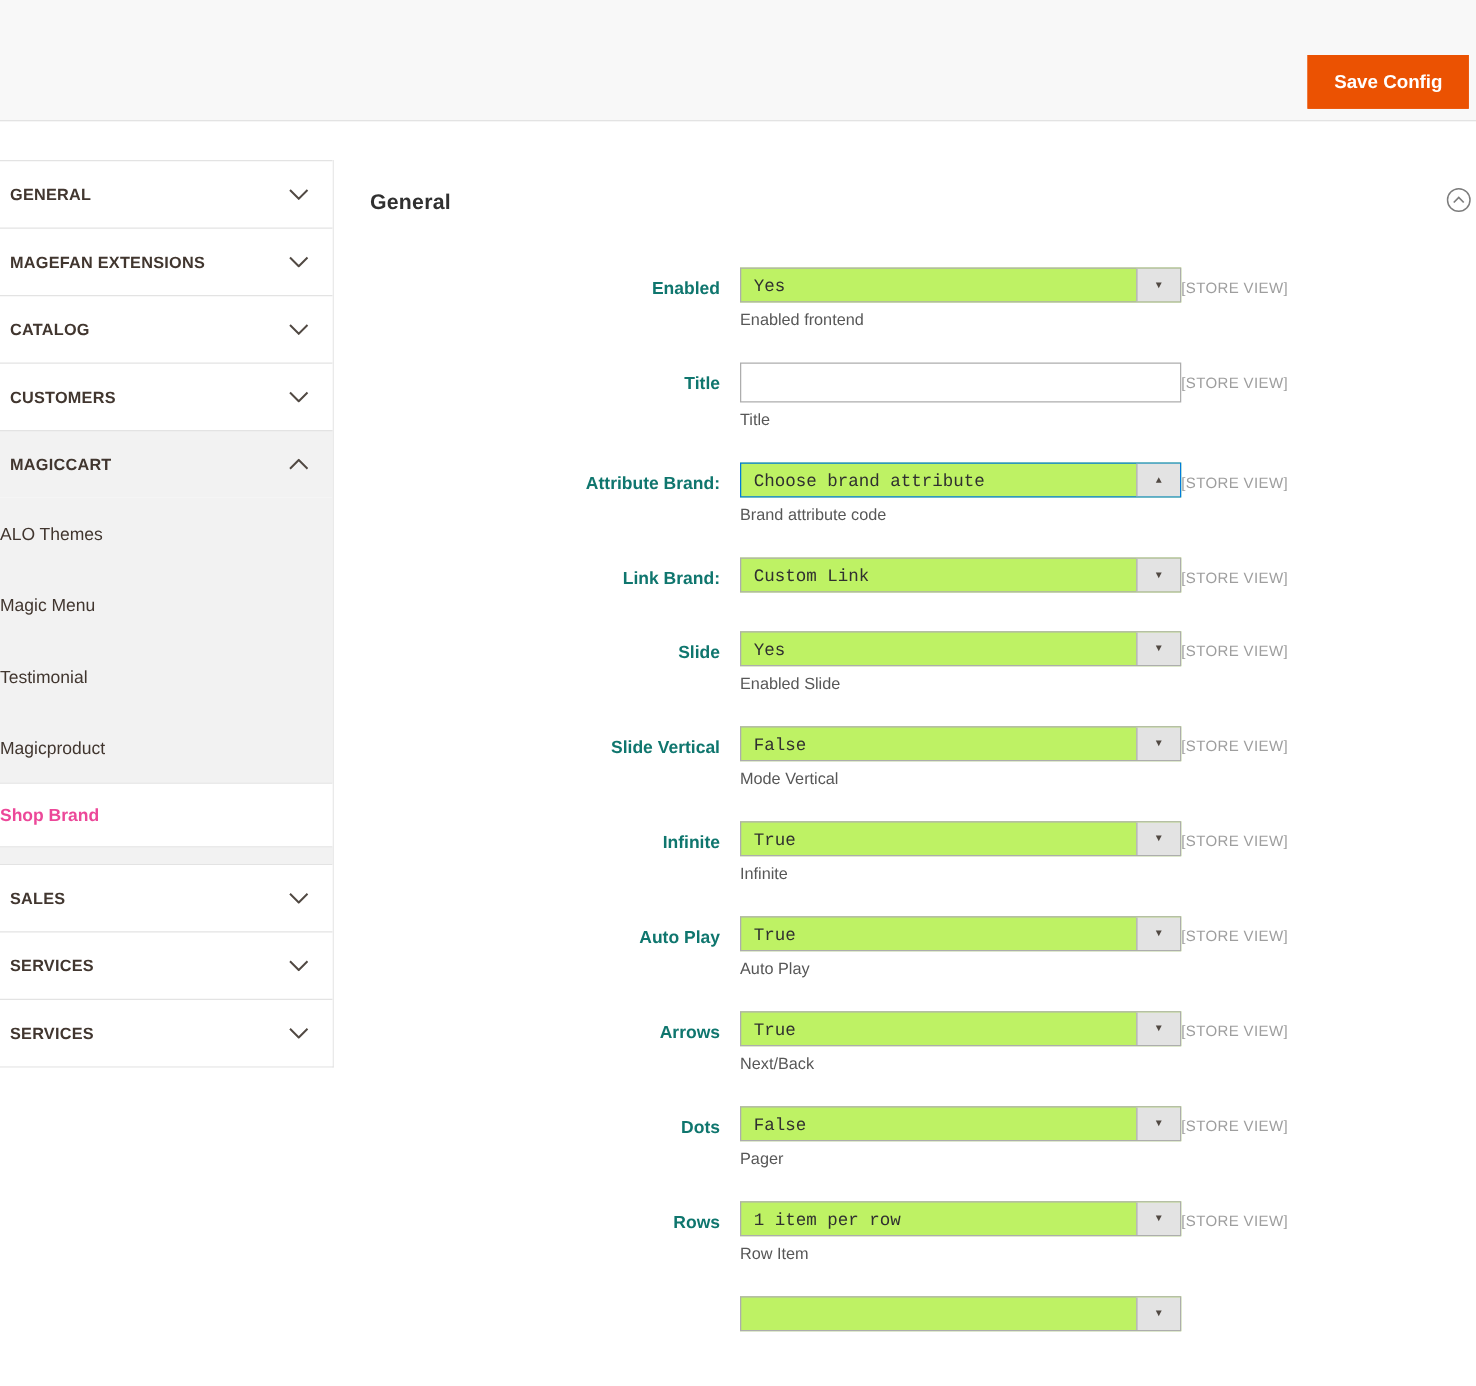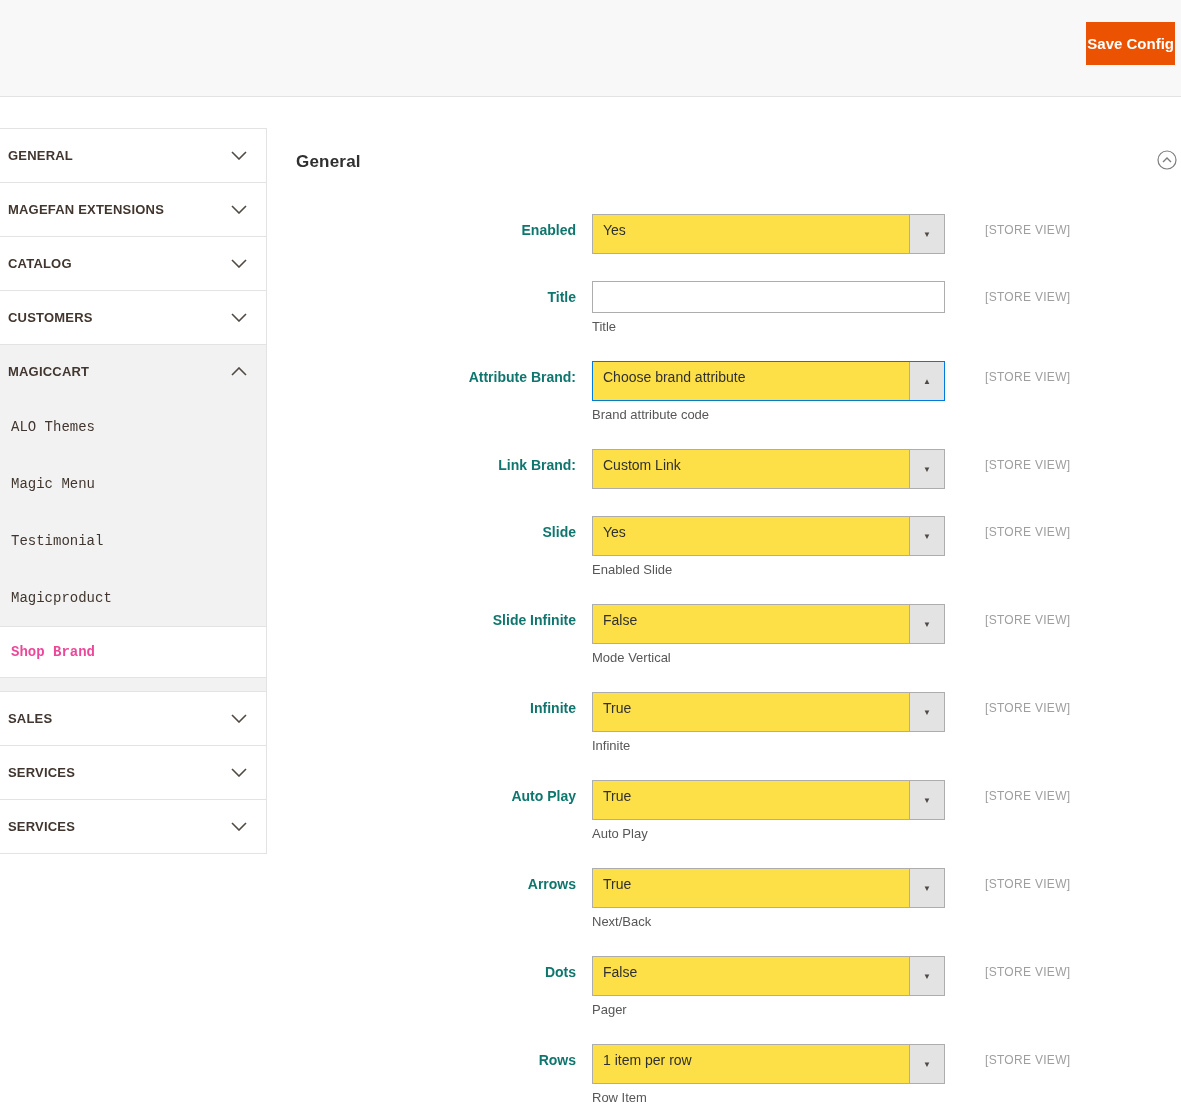--- a/index.html
+++ b/index.html
@@ -14,29 +14,29 @@
   }
   
   .page-header {
     position: relative;
     height: 96px;
     background: #f8f8f8;
     border-bottom: 1px solid #e3e3e3;
   }
   .save-btn {
     position: absolute;
-    top: 22px;
+    top: 44px;
     right: 6px;
     background: #eb5202;
     border: 1px solid #eb5202;
     color: #fff;
     font-family: inherit;
     font-size: 15px;
     font-weight: 700;
-    padding: 12px 0;
+    padding: 12px 20px;
     cursor: pointer;
     border-radius: 0;
   }
   
   .content {
     display: flex;
     padding-top: 31px;
     align-items: flex-start;
   }
   
@@ -62,25 +62,23 @@
     letter-spacing: 0.2px;
     color: #41362f;
   }
   .sb-section.expanded-head { background: #f2f2f2; }
   .sb-panel { background: #f2f2f2; padding-bottom: 13px; }
   .sb-item {
     height: 57px;
     box-sizing: border-box;
     display: flex;
     align-items: center;
-    padding-left: 11px;
     font-size: 14px;
     color: #41362f;
     cursor: pointer;
-    font-family: Liberation Mono, monospace;
   }
   .sb-item.active {
     background: #fff;
     font-weight: 700;
     color: #ec4899;
     border-top: 1px solid #e3e3e3;
     border-bottom: 1px solid #e3e3e3;
     margin-top: 0;
     height: 52px;
   }
@@ -115,27 +113,28 @@
     flex: none;
     text-align: right;
     line-height: 32px;
     font-size: 14px;
     font-weight: 700;
     color: #0f766e;
   }
   .f-ctrl { margin-left: 16px; width: 353px; flex: none; }
   .select {
     box-sizing: border-box;
-    height: 40px;
+    height: 28px;
     border: 1px solid #adadad;
-    background: #fde047;
+    background: #bef264;
     display: flex;
     justify-content: space-between;
     align-items: stretch;
     cursor: pointer;
+    font-family: Liberation Mono, monospace;
   }
   .select .val {
     line-height: 30px;
     padding-left: 10px;
     font-size: 14px;
     color: #303030;
     white-space: nowrap;
     overflow: hidden;
   }
   .sel-btn {
@@ -155,21 +154,20 @@
     width: 100%;
     height: 32px;
     border: 1px solid #adadad;
     padding: 0 10px;
     font-family: inherit;
     font-size: 14px;
     color: #303030;
   }
   .f-hint { margin-top: 6px; font-size: 13px; color: #575757; }
   .scope {
-    margin-left: 40px;
     line-height: 32px;
     font-size: 12px;
     color: #9e9e9e;
     letter-spacing: 0.3px;
     white-space: nowrap;
   }
 </style>
 </head>
 <body>
 
@@ -276,20 +274,21 @@
         </button>
       </div>
       <div id="fields">
           <div class="field-row">
             <label class="f-label">Enabled</label>
             <div class="f-ctrl">
               <div class="select">
                 <span class="val">Yes</span>
                 <span class="sel-btn">▼</span>
               </div>
+              <div class="f-hint">Enabled frontend</div>
             </div>
             <span class="scope">[STORE VIEW]</span>
           </div>
           <div class="field-row">
             <label class="f-label">Title</label>
             <div class="f-ctrl"><input class="text-input" type="text" value="" style=""><div class="f-hint">Title</div></div>
             <span class="scope">[STORE VIEW]</span>
           </div>
           <div class="field-row">
             <label class="f-label">Attribute Brand:</label>
@@ -317,21 +316,21 @@
             <div class="f-ctrl">
               <div class="select">
                 <span class="val">Yes</span>
                 <span class="sel-btn">▼</span>
               </div>
               <div class="f-hint">Enabled Slide</div>
             </div>
             <span class="scope">[STORE VIEW]</span>
           </div>
           <div class="field-row">
-            <label class="f-label">Slide Infinite</label>
+            <label class="f-label">Slide Vertical</label>
             <div class="f-ctrl">
               <div class="select">
                 <span class="val">False</span>
                 <span class="sel-btn">▼</span>
               </div>
               <div class="f-hint">Mode Vertical</div>
             </div>
             <span class="scope">[STORE VIEW]</span>
           </div>
           <div class="field-row">

